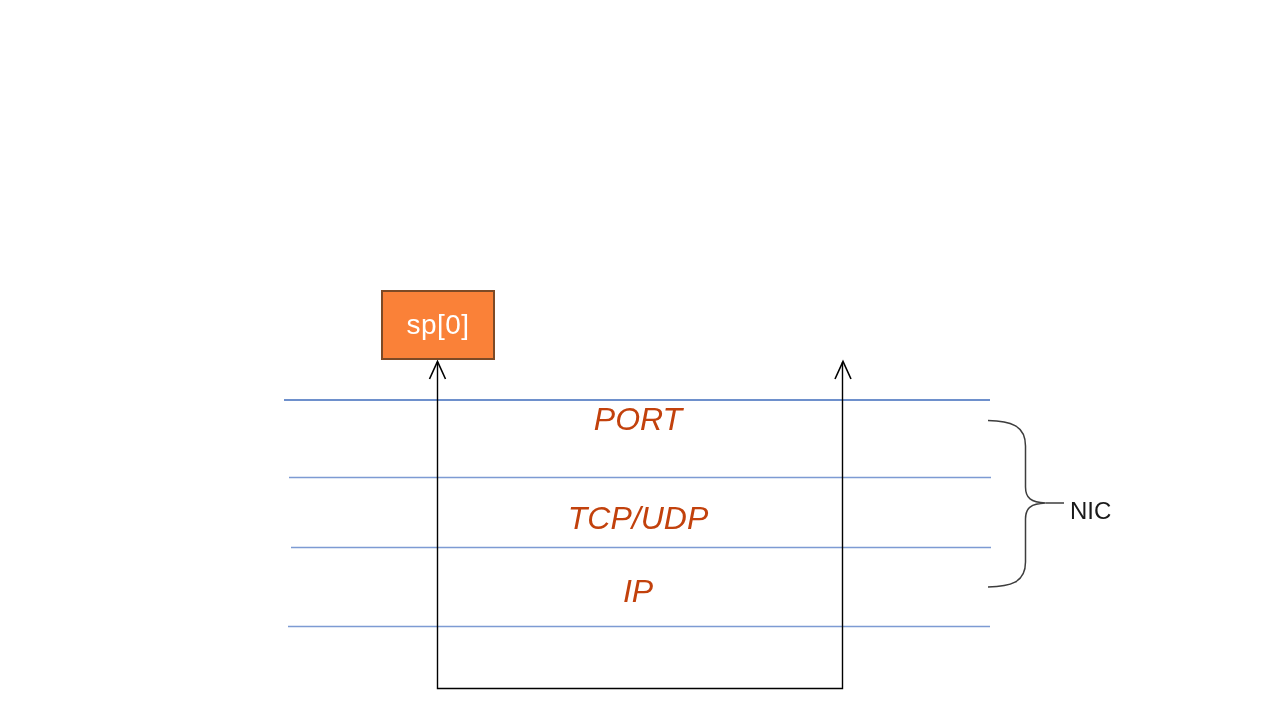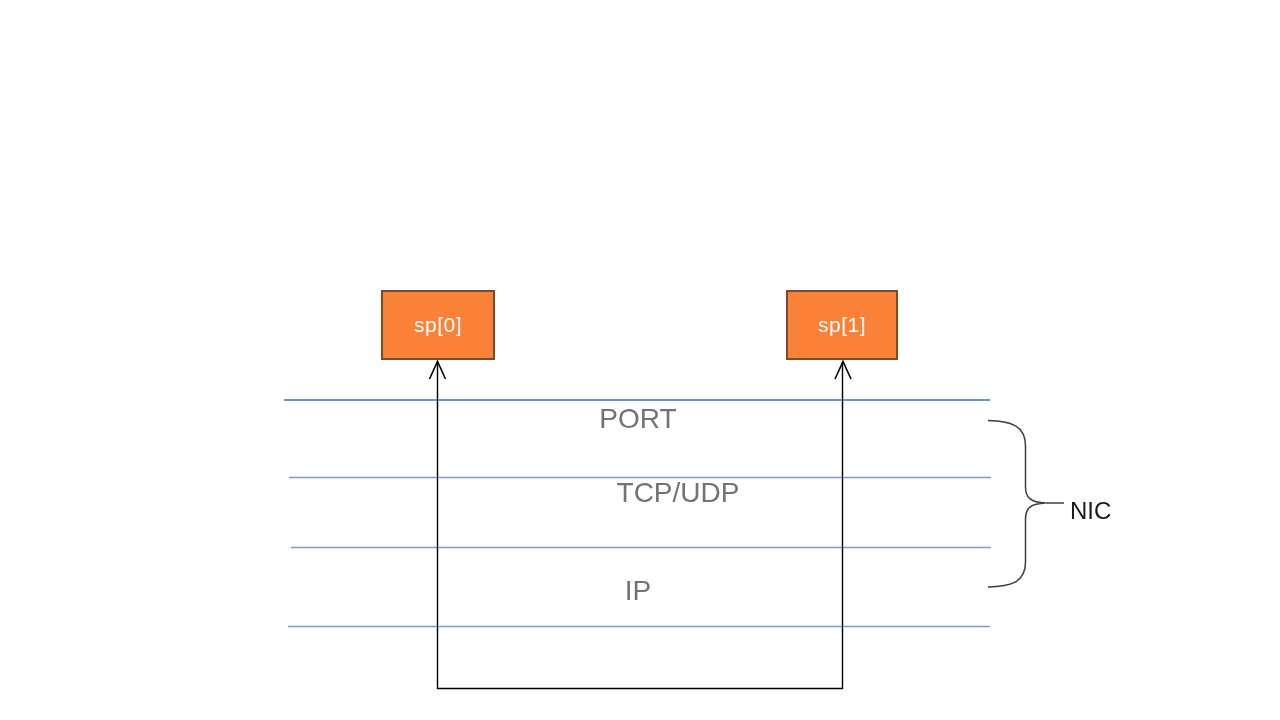--- a/index.html
+++ b/index.html
@@ -24,37 +24,38 @@
   .sp-box {
     position: absolute;
     width: 114px;
     height: 70px;
     background: #FA8138;
     border: 2px solid #7D4A26;
     display: flex;
     align-items: center;
     justify-content: center;
     color: #ffffff;
-    font-size: 21px;
+    font-size: 28px;
     letter-spacing: 0.5px;
   }
   .sp-box.sp0 { left: 381px; top: 290px; }
   .sp-box.sp1 { left: 786px; top: 290px; width: 112px; }
 
   .layer-label {
     position: absolute;
     left: 638px;
     transform: translateX(-50%);
-    color: #737373;
-    font-size: 28px;
+    color: #c2410c;
+    font-size: 32px;
     line-height: 26px;
     white-space: nowrap;
+    font-style: italic;
   }
   .layer-label.port    { top: 406px; }
-  .layer-label.tcpudp  { top: 480px; margin-left: 40px; }
+  .layer-label.tcpudp  { top: 505px; }
   .layer-label.ip      { top: 578px; }
 
   .brace-label {
     position: absolute;
     left: 1070px;
     top: 490px;
     color: #1a1a1a;
     font-size: 24px;
     line-height: 26px;
     white-space: nowrap;
@@ -84,23 +85,20 @@
              C 1025.5 498 1031 502.5 1045.5 503
              C 1031 503.5 1025.5 508 1025.5 519
              L 1025.5 562
              C 1025.5 583 1010 586.5 988 587" fill="none" stroke="#3d3d3d" stroke-width="1.5"></path>
     <line x1="1045.5" y1="503" x2="1064" y2="503" stroke="#3d3d3d" stroke-width="1.5"></line>
   </svg>
 
   <div class="sp-box sp0">
     <span>sp[0]</span>
   </div>
-  <div class="sp-box sp1">
-    <span>sp[1]</span>
-  </div>
 
   <div class="layer-label port">PORT</div>
   <div class="layer-label tcpudp">TCP/UDP</div>
   <div class="layer-label ip">IP</div>
 
   <div class="brace-label">NIC</div>
 
 </div>
 
 </body></html>

